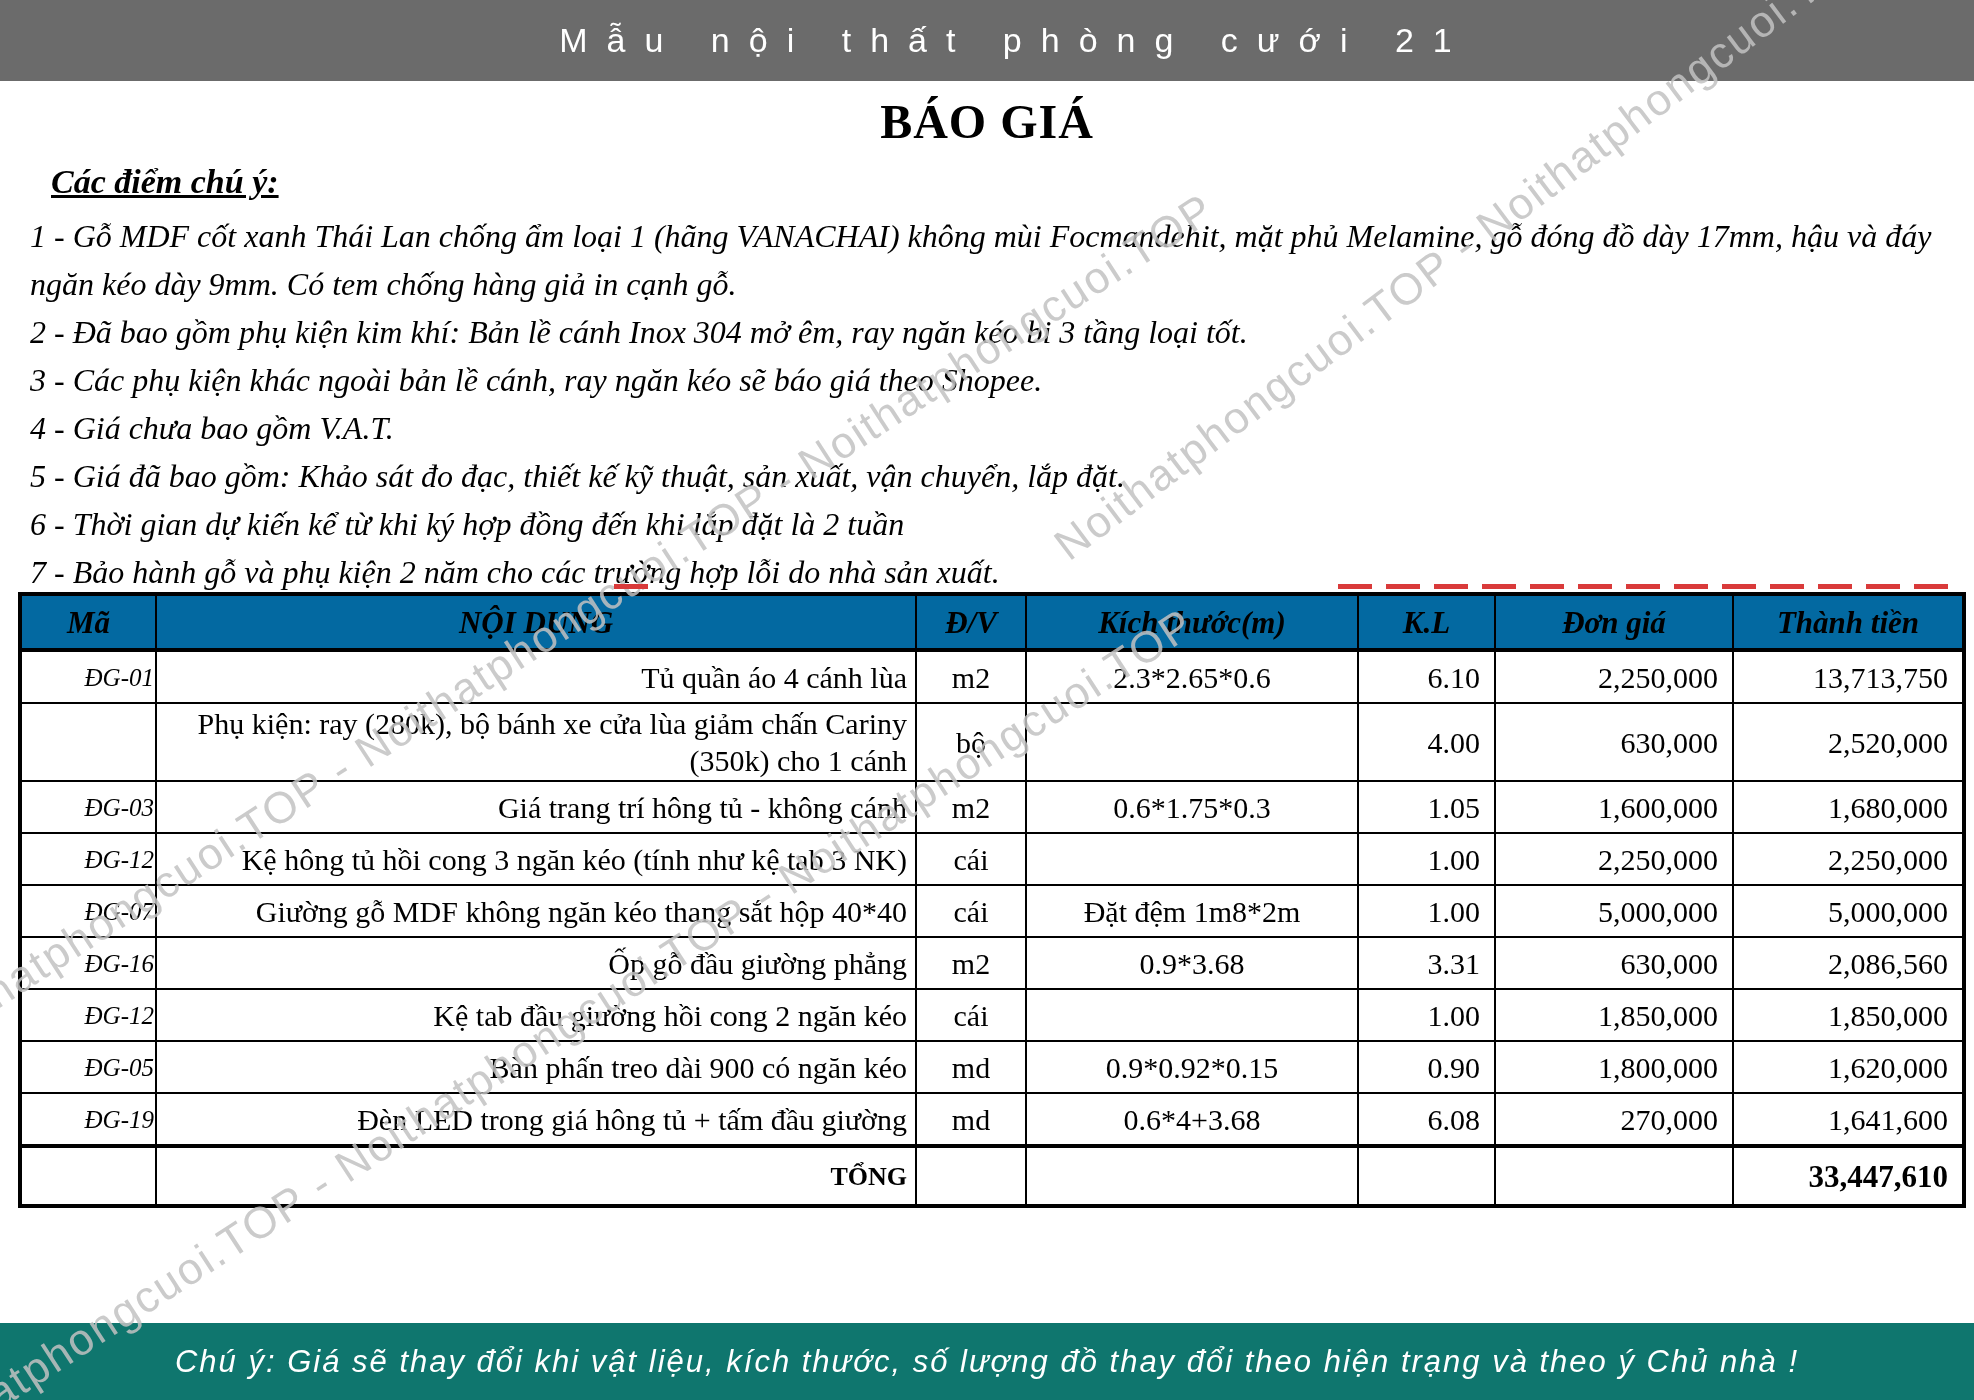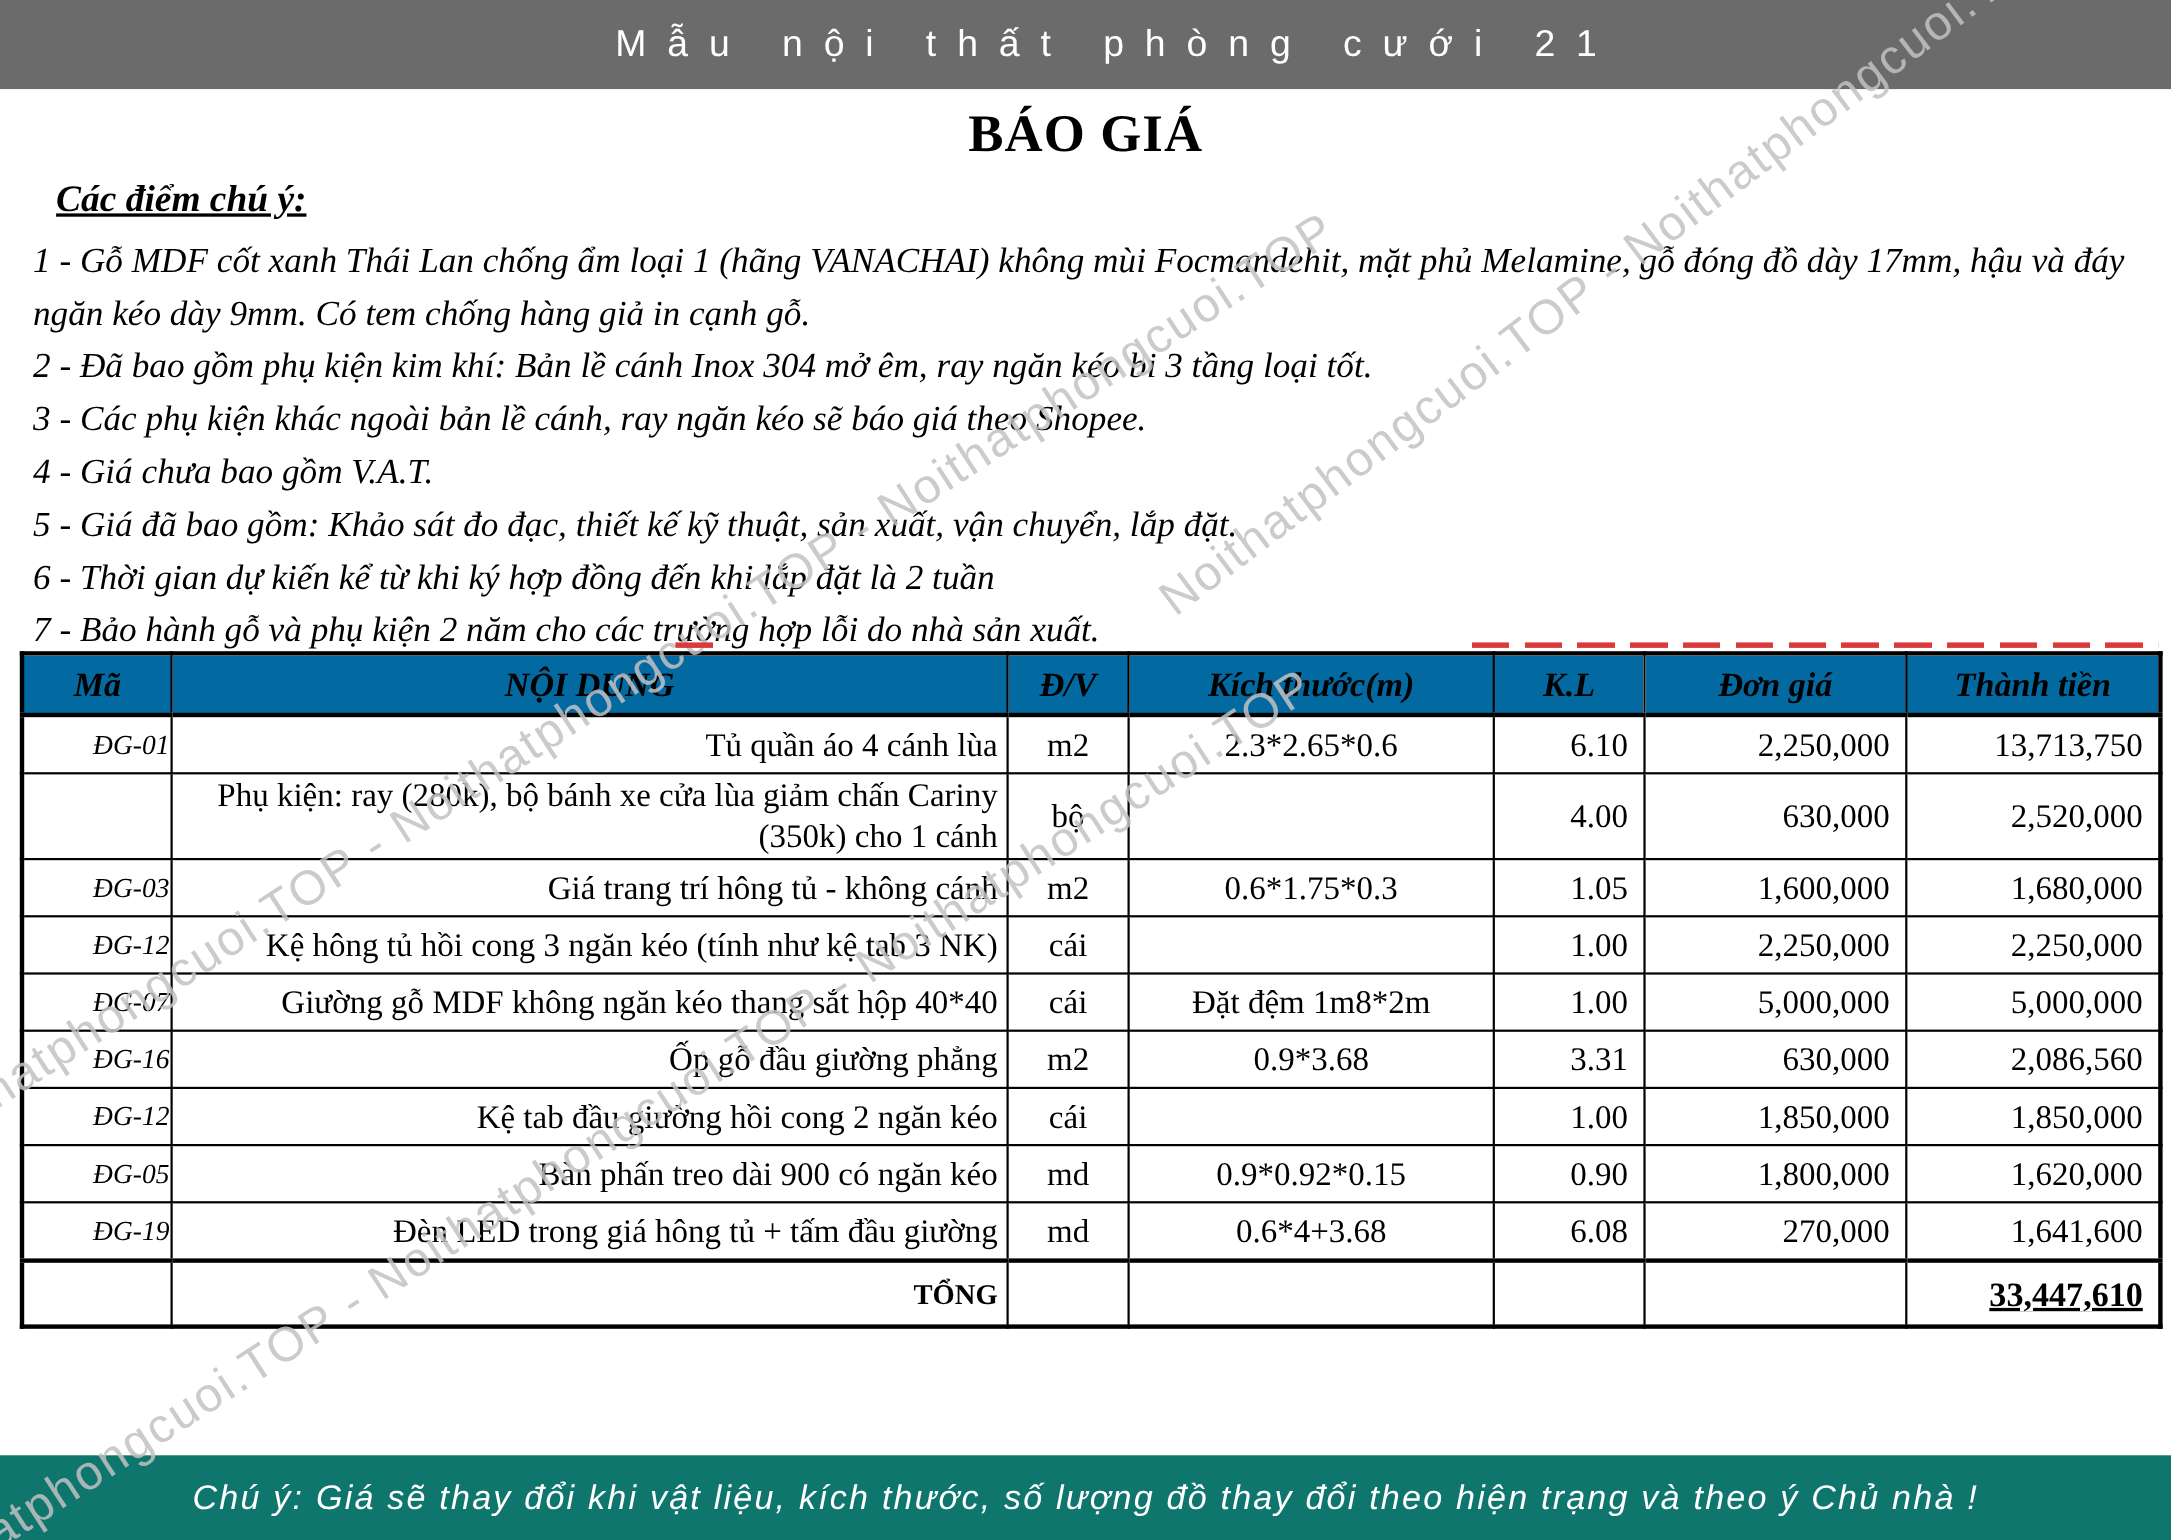--- a/index.html
+++ b/index.html
@@ -46,21 +46,21 @@
   .quote-table td{height:48px;background:#fff;}
   td.c0{text-align:right;font-style:italic;font-size:25px;}
   td.c1{text-align:right;padding-left:10px;padding-right:8px;}
   td.c2{text-align:center;}
   td.c3{text-align:center;}
   td.c4{text-align:right;padding-right:14px;}
   td.c5{text-align:right;padding-right:14px;}
   td.c6{text-align:right;padding-right:14px;}
   tr.total-row td{border-top:4px solid #000;height:54px;}
   tr.total-row td.c1{font-weight:bold;font-size:26px;}
-  tr.total-row td.c6{font-weight:bold;font-size:31px;text-decoration:underline;}
+  tr.total-row td.c6{font-weight:bold;font-size:31px;}
   .footerbar{
     position:absolute;left:0;top:1323px;width:1974px;height:77px;
     background:#0f766e;display:flex;align-items:center;justify-content:center;
   }
   .footer-note{
     color:#ffffff;font-family:"Liberation Sans", sans-serif;font-style:italic;
     font-weight:300;font-size:31px;letter-spacing:2px;white-space:nowrap;
   }
   .watermark{
     position:absolute;color:#c2c2c2;font-family:"Liberation Sans", sans-serif;

